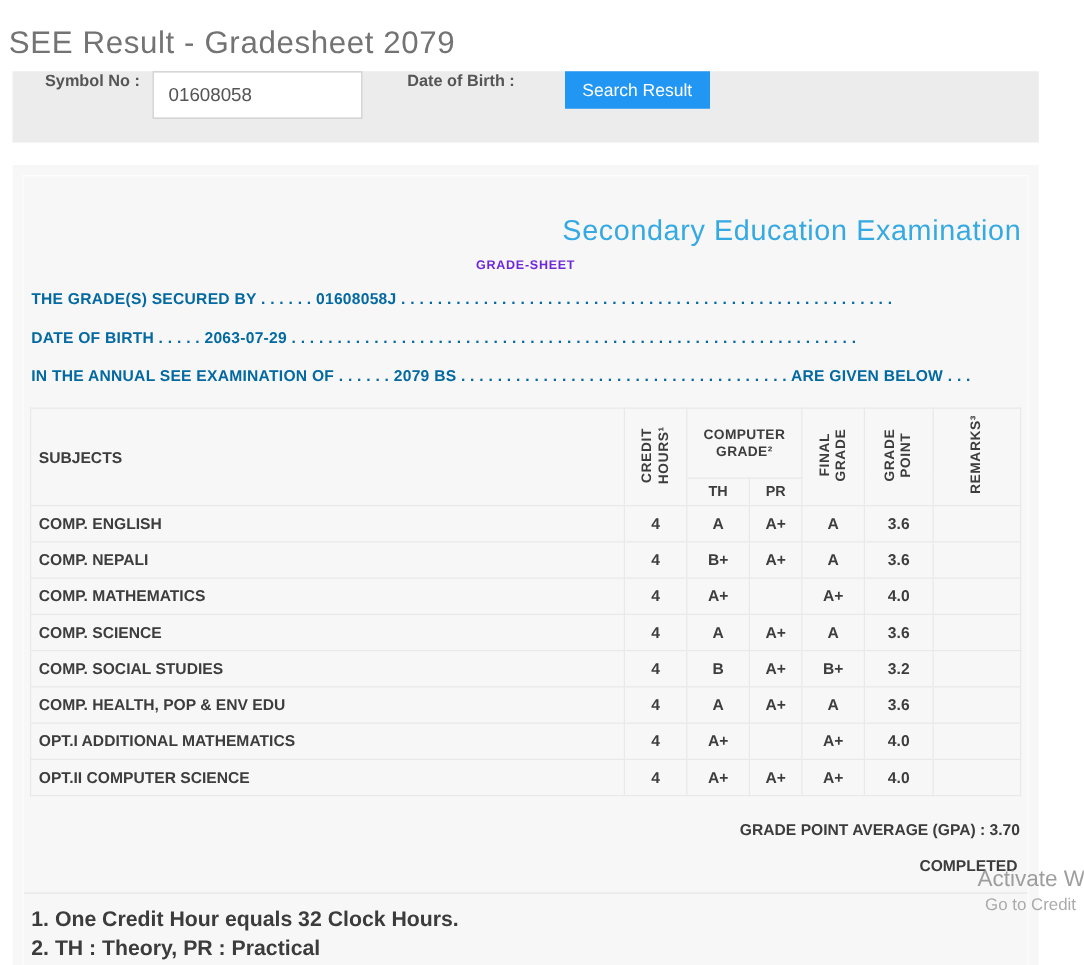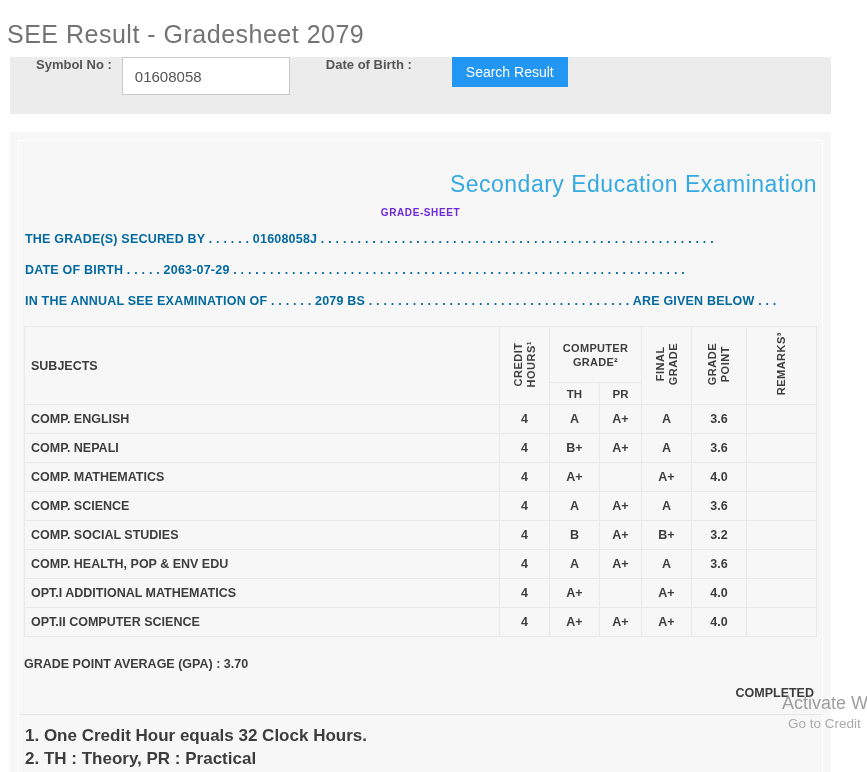--- a/index.html
+++ b/index.html
@@ -102,21 +102,21 @@
     writing-mode: vertical-rl;
     transform: rotate(180deg);
     font-size: 11px; line-height: 13px;
     white-space: pre-line; letter-spacing: 0.5px;
   }
   .grades tbody td { height: 29px; }
   .grades tbody td.subject-cell { text-align: left; padding-left: 6px; margin-top: 48px; }
 
   
   .gpa-line {
-    margin-top: 20px; padding-right: 1px;
+    margin-top: 20px; text-align: right; padding-right: 1px;
     font-size: 12.5px; font-weight: bold; color: #3c3c3c;
   }
   .completed-line {
     margin-top: 15px; text-align: right; padding-right: 3px;
     font-size: 12.5px; font-weight: bold; color: #3c3c3c;
   }
 
   
   .notes {
     margin: 14px -6px 0 -6px;

